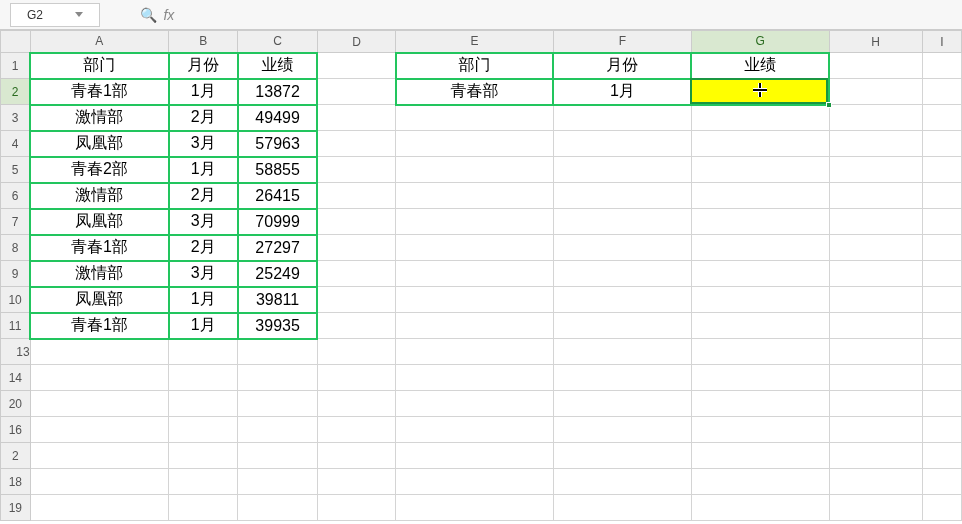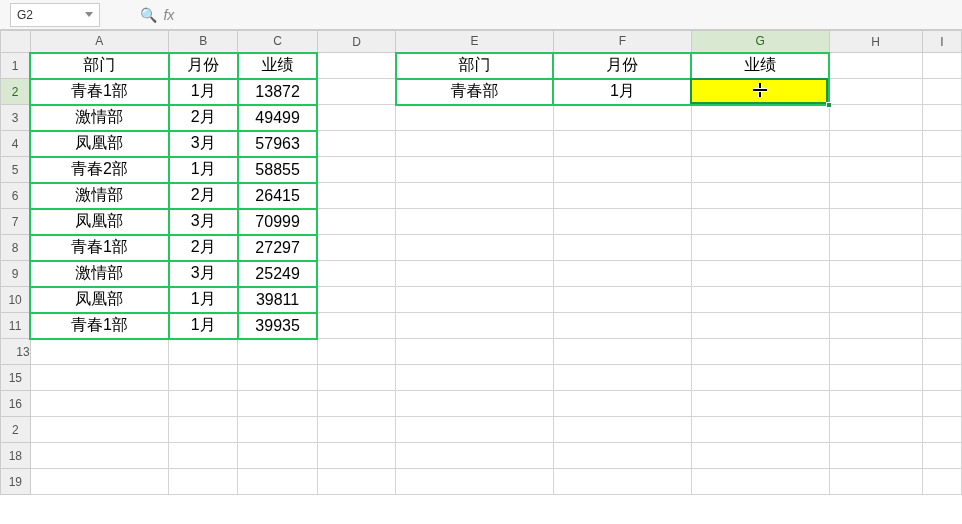--- a/index.html
+++ b/index.html
@@ -27,21 +27,21 @@
     background: #f7f7f7;
   }
   .name-box {
     width: 90px;
     height: 24px;
     margin-left: 10px;
     background: #fff;
     border: 1px solid #ccc;
     display: flex;
     align-items: center;
-    padding: 0 6px;
+    padding: 0 16px;
     font-size: 12px;
     color: #333;
     justify-content: space-between;
   }
   .name-box .dd {
     width: 0; height: 0;
     border-left: 4px solid transparent;
     border-right: 4px solid transparent;
     border-top: 5px solid #888;
   }
@@ -334,21 +334,33 @@
             <td class="cell colB" id="cell-B13"></td>
             <td class="cell colC" id="cell-C13"></td>
             <td class="cell colD" id="cell-D13"></td>
             <td class="cell colE" id="cell-E13"></td>
             <td class="cell colF" id="cell-F13"></td>
             <td class="cell colG" id="cell-G13"></td>
             <td class="cell colH" id="cell-H13"></td>
             <td class="cell colI" id="cell-I13"></td>
           </tr>
           <tr>
-            <th class="rowhdr" style="height: 26px;">15</th>
+            <th class="rowhdr" style="height: 26px;">14</th>
+            <td class="cell colA" id="cell-A14"></td>
+            <td class="cell colB" id="cell-B14"></td>
+            <td class="cell colC" id="cell-C14"></td>
+            <td class="cell colD" id="cell-D14"></td>
+            <td class="cell colE" id="cell-E14"></td>
+            <td class="cell colF" id="cell-F14"></td>
+            <td class="cell colG" id="cell-G14"></td>
+            <td class="cell colH" id="cell-H14"></td>
+            <td class="cell colI" id="cell-I14"></td>
+          </tr>
+          <tr>
+            <th class="rowhdr" style="height: 26px;">20</th>
             <td class="cell colA" id="cell-A15"></td>
             <td class="cell colB" id="cell-B15"></td>
             <td class="cell colC" id="cell-C15"></td>
             <td class="cell colD" id="cell-D15"></td>
             <td class="cell colE" id="cell-E15"></td>
             <td class="cell colF" id="cell-F15"></td>
             <td class="cell colG" id="cell-G15"></td>
             <td class="cell colH" id="cell-H15"></td>
             <td class="cell colI" id="cell-I15"></td>
           </tr>

